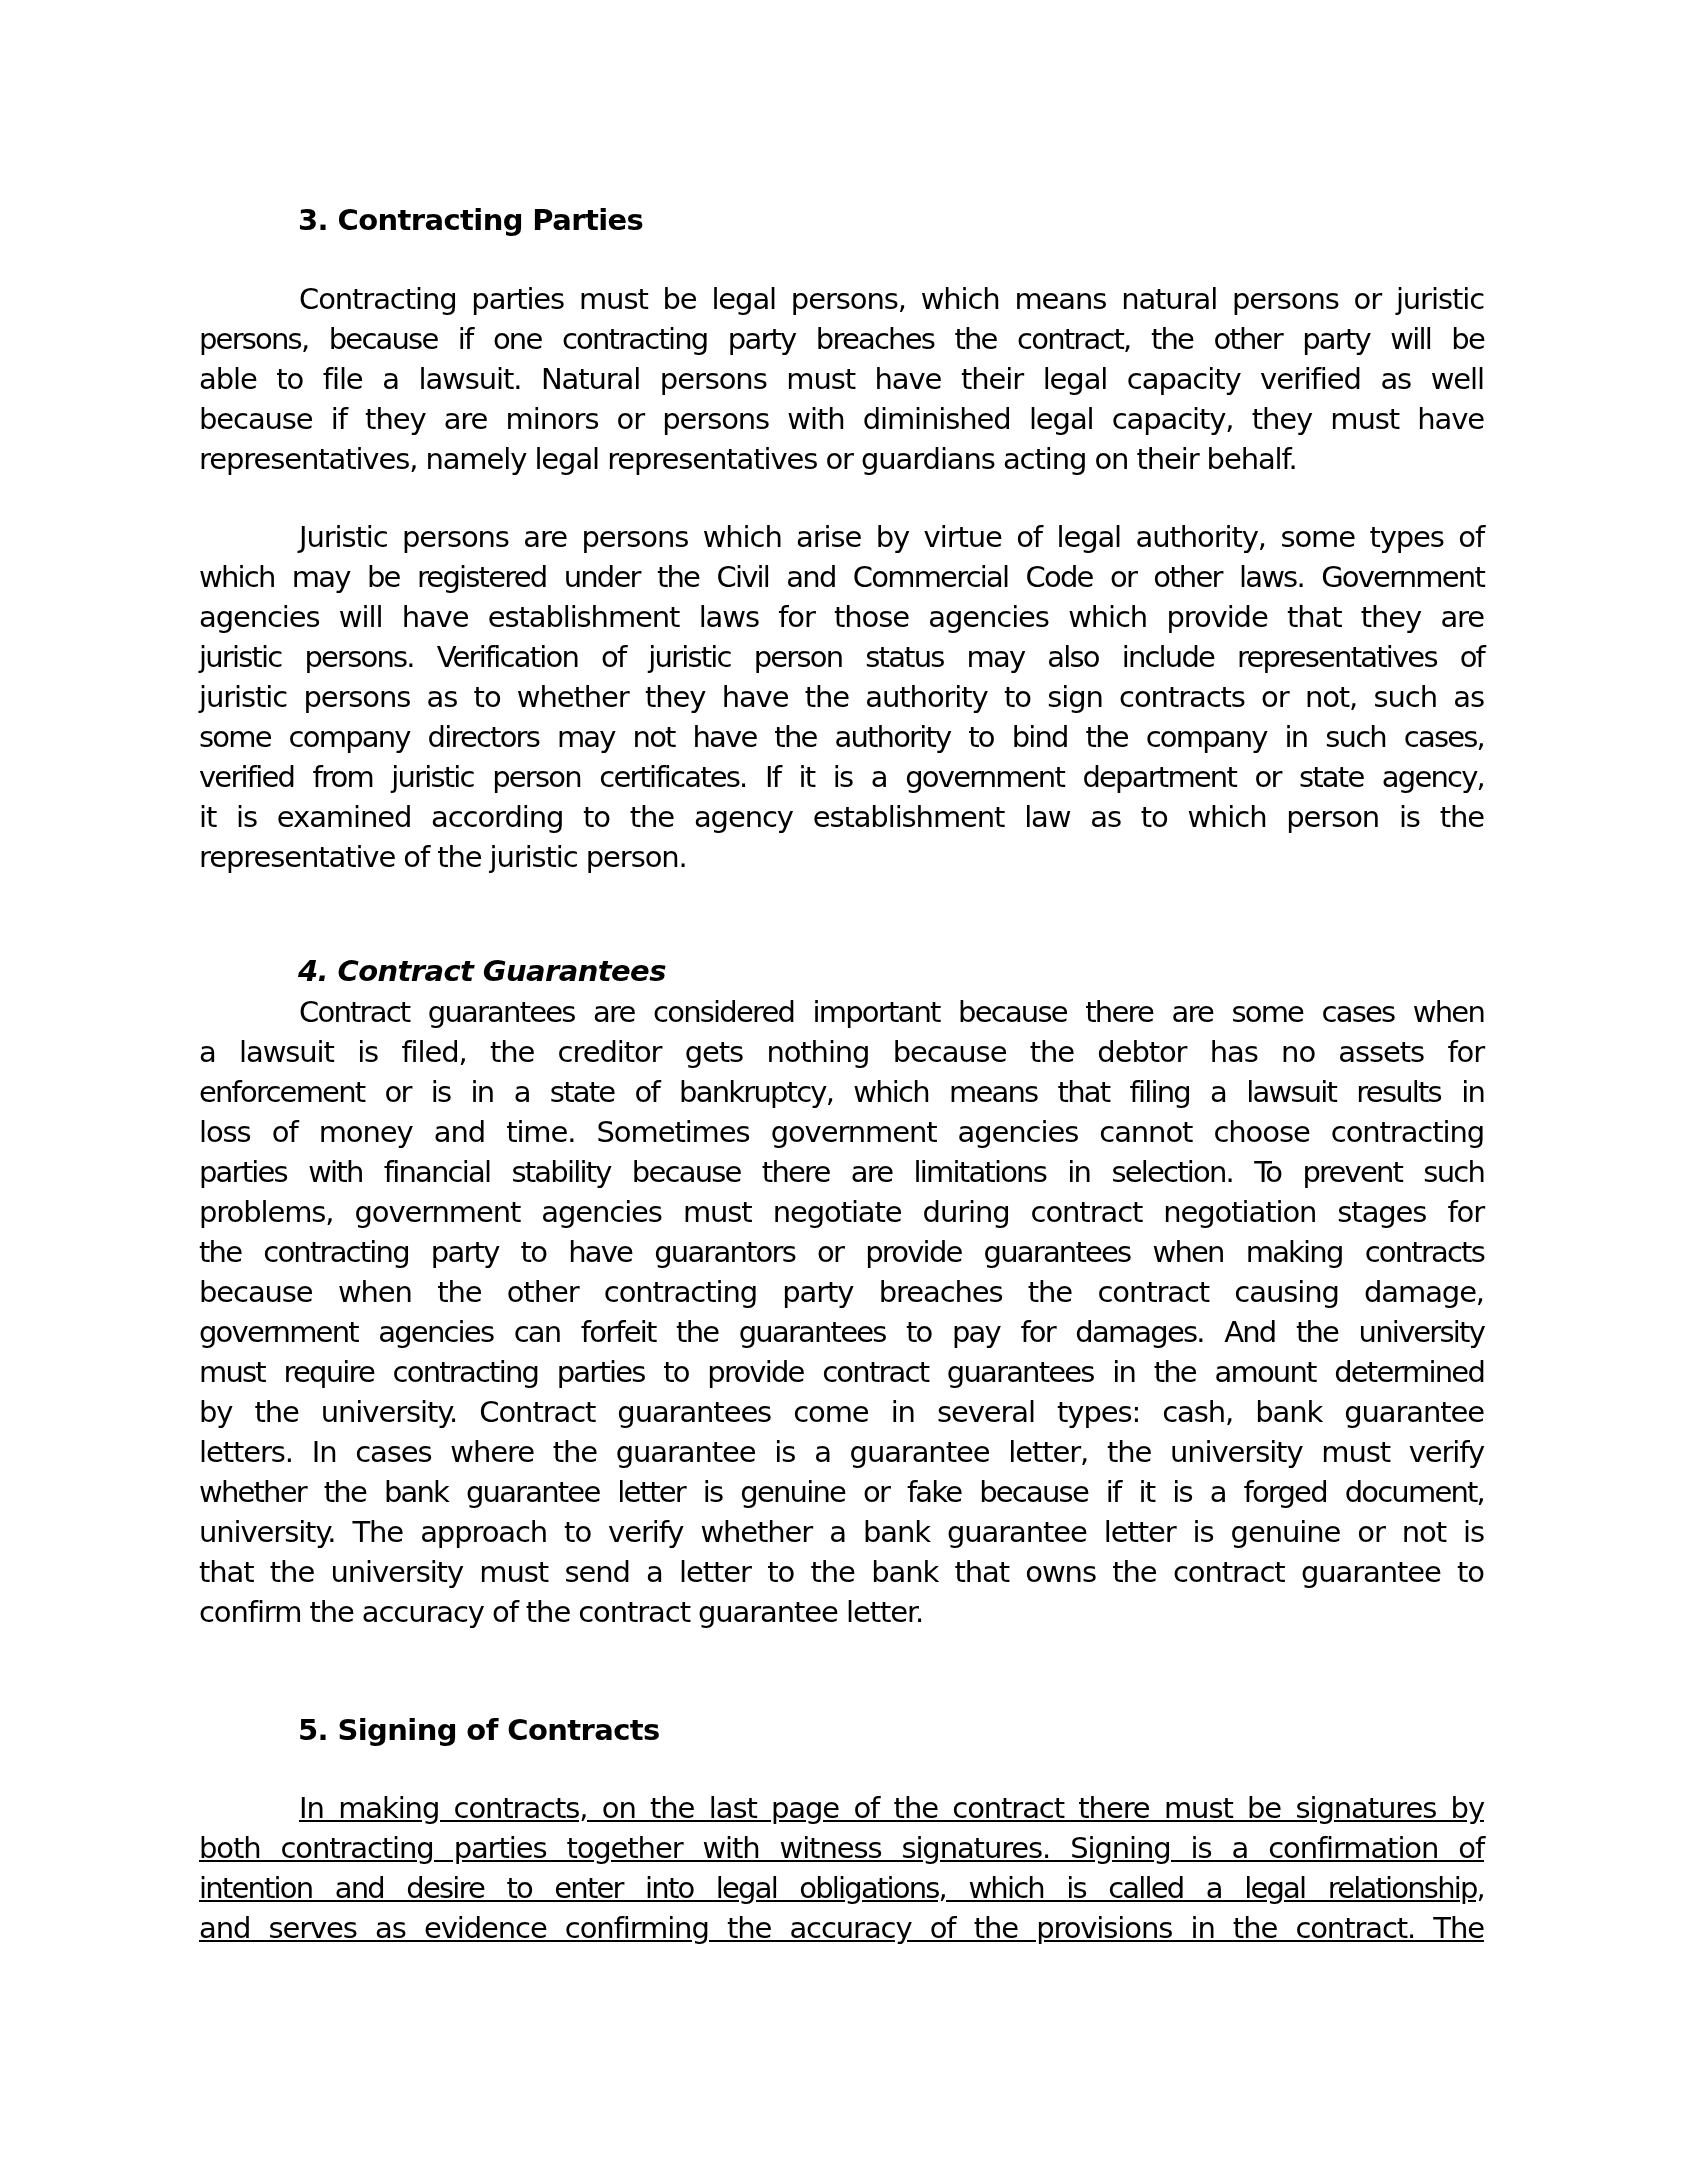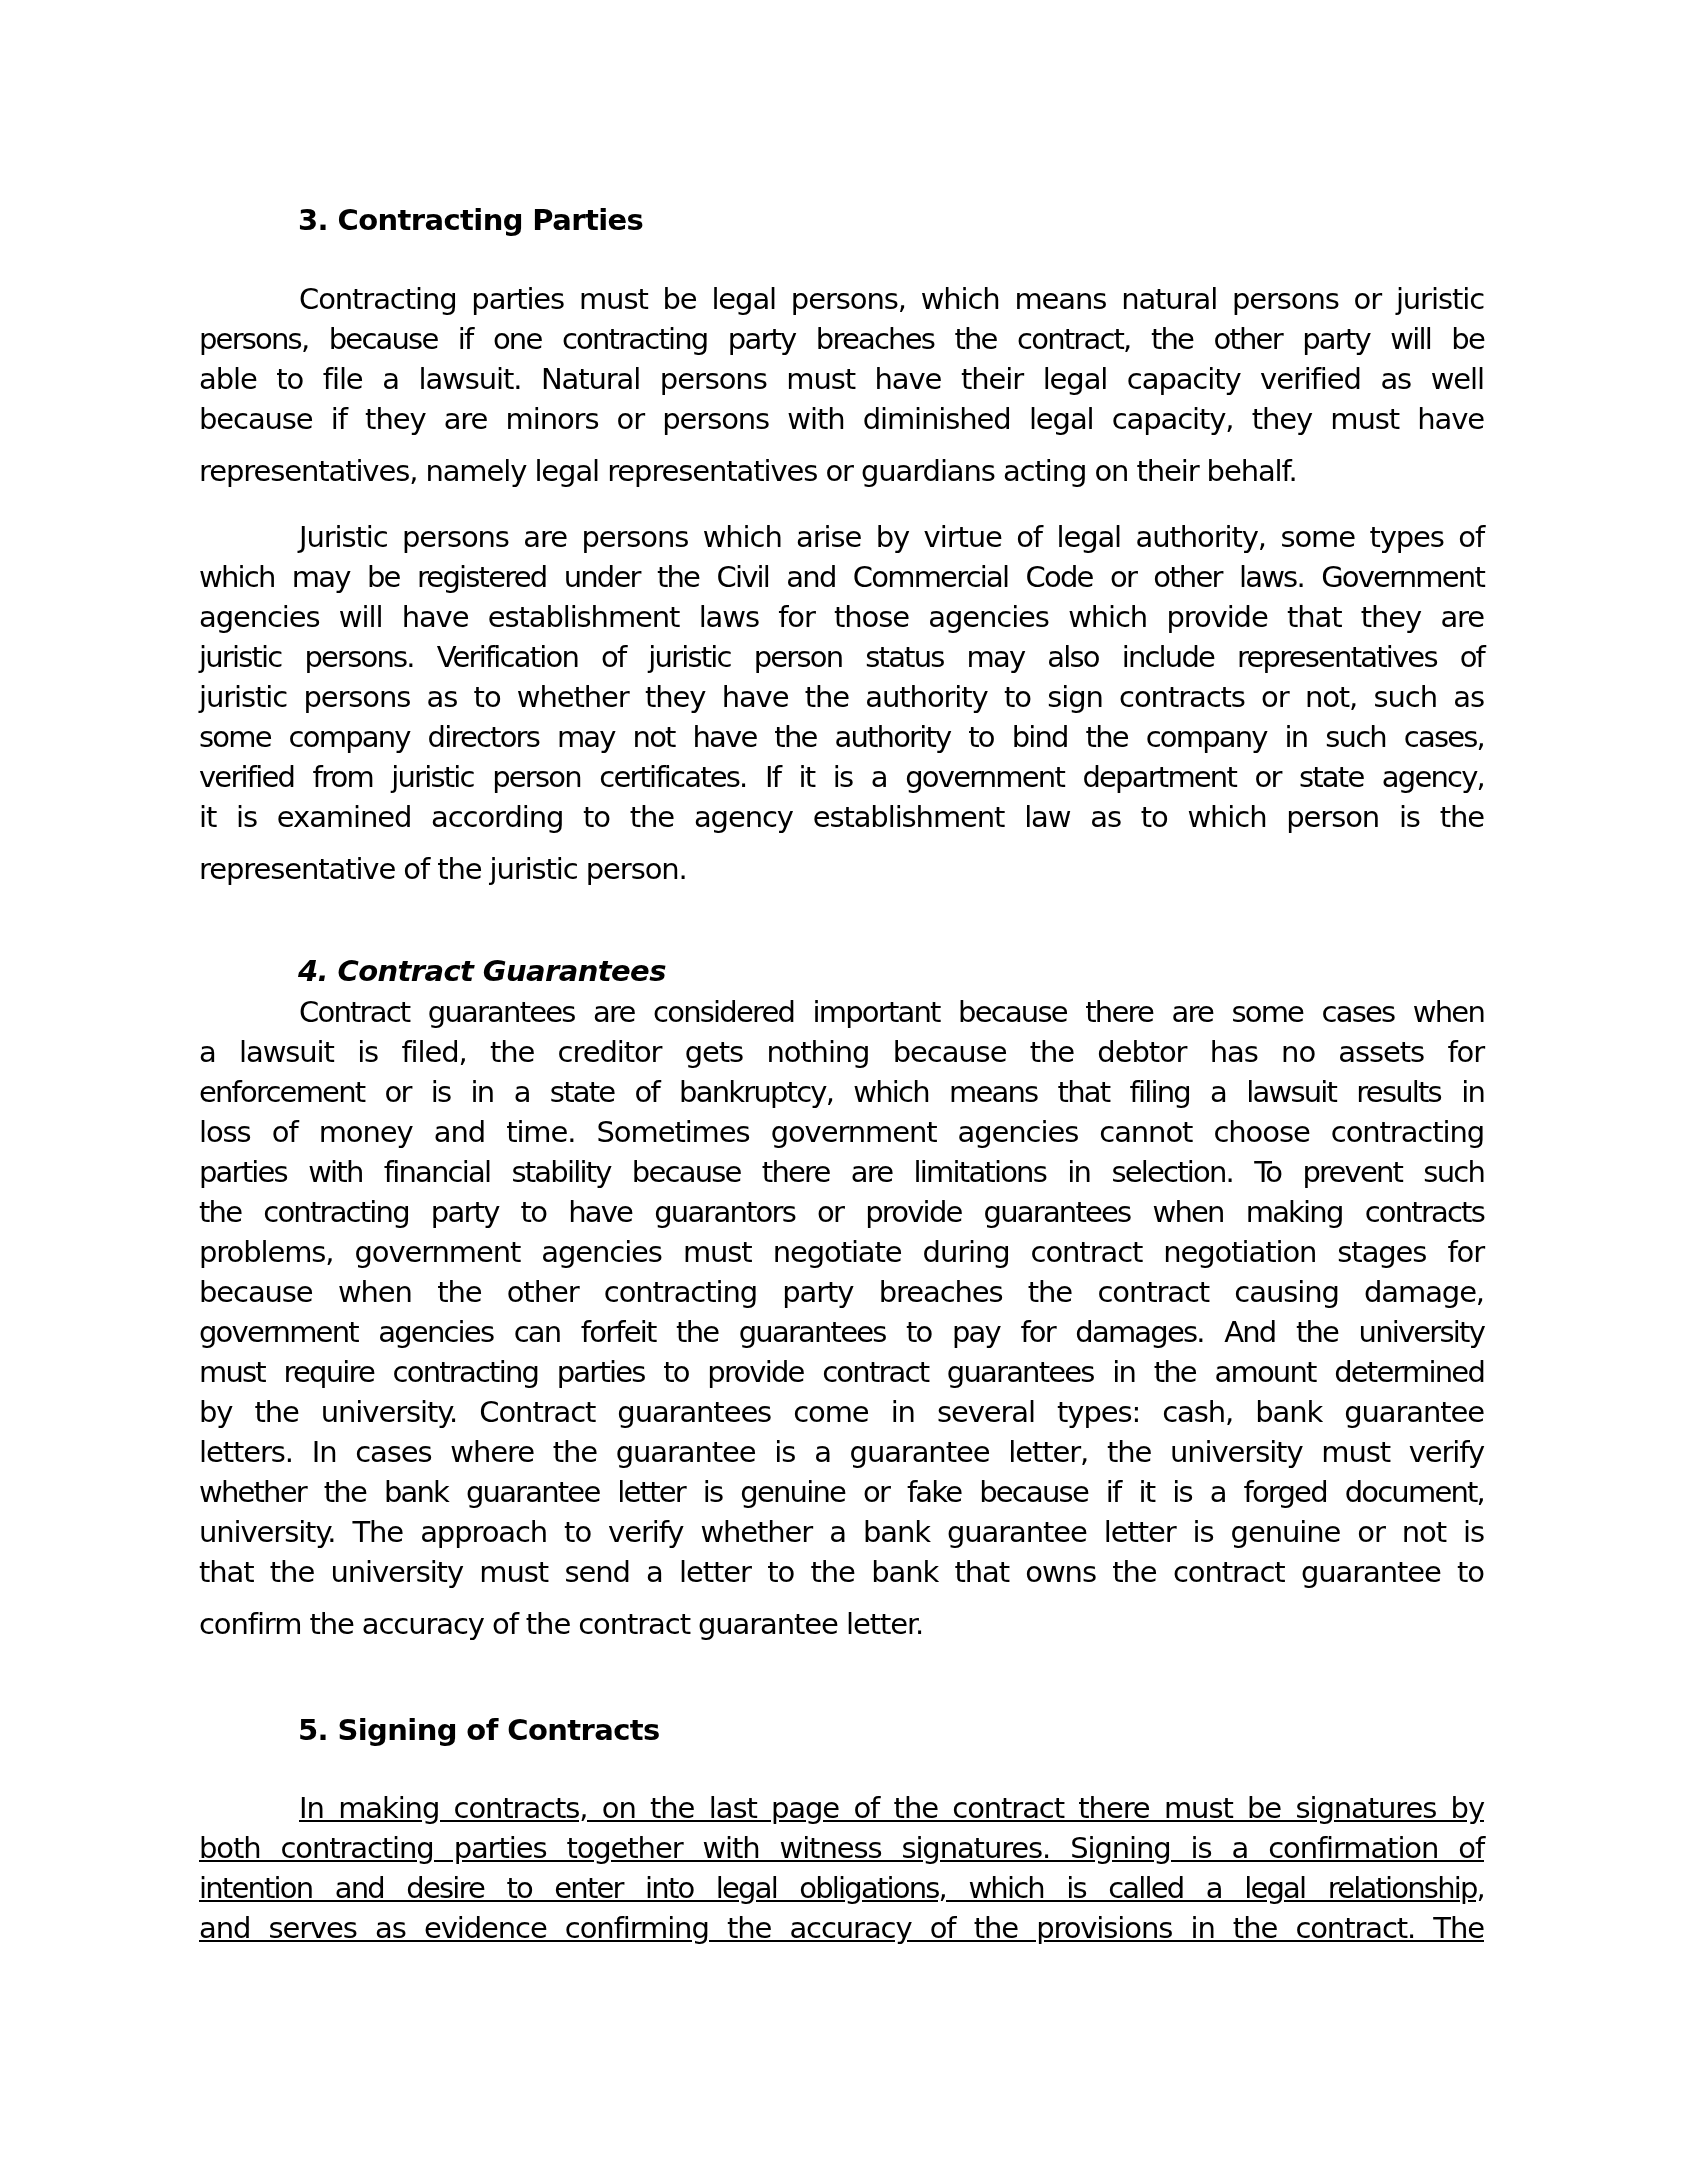--- a/index.html
+++ b/index.html
@@ -47,21 +47,20 @@
     text-align-last: justify;
     white-space: nowrap;
     overflow: visible;
   }
   .line.first {
     padding-left: 100px;
   }
   .line.last {
     text-align: right;
     text-align-last: left;
-    margin-top: 12px;
   }
   
   .line.dense {
     letter-spacing: -1.8px;
   }
 </style>
 </head>
 <body>
 
 <div class="page">
@@ -89,22 +88,22 @@
   </div>
 
   <h2 class="heading" style="top:951px;font-style:italic;">4. Contract Guarantees</h2>
 
   <div class="para" style="top:992px;">
     <span class="line first dense">Contract guarantees are considered important because there are some cases when</span>
     <span class="line">a lawsuit is filed, the creditor gets nothing because the debtor has no assets for</span>
     <span class="line dense">enforcement or is in a state of bankruptcy, which means that filing a lawsuit results in</span>
     <span class="line">loss of money and time. Sometimes government agencies cannot choose contracting</span>
     <span class="line dense">parties with financial stability because there are limitations in selection. To prevent such</span>
+    <span class="line">problems, government agencies must negotiate during contract negotiation stages for</span>
     <span class="line dense">the contracting party to have guarantors or provide guarantees when making contracts</span>
-    <span class="line">problems, government agencies must negotiate during contract negotiation stages for</span>
     <span class="line">because when the other contracting party breaches the contract causing damage,</span>
     <span class="line dense">government agencies can forfeit the guarantees to pay for damages. And the university</span>
     <span class="line dense">must require contracting parties to provide contract guarantees in the amount determined</span>
     <span class="line">by the university. Contract guarantees come in several types: cash, bank guarantee</span>
     <span class="line">letters. In cases where the guarantee is a guarantee letter, the university must verify</span>
     <span class="line dense">whether the bank guarantee letter is genuine or fake because if it is a forged document,</span>
     <span class="line">university. The approach to verify whether a bank guarantee letter is genuine or not is</span>
     <span class="line">that the university must send a letter to the bank that owns the contract guarantee to</span>
     <span class="line last">confirm the accuracy of the contract guarantee letter.</span>
   </div>

